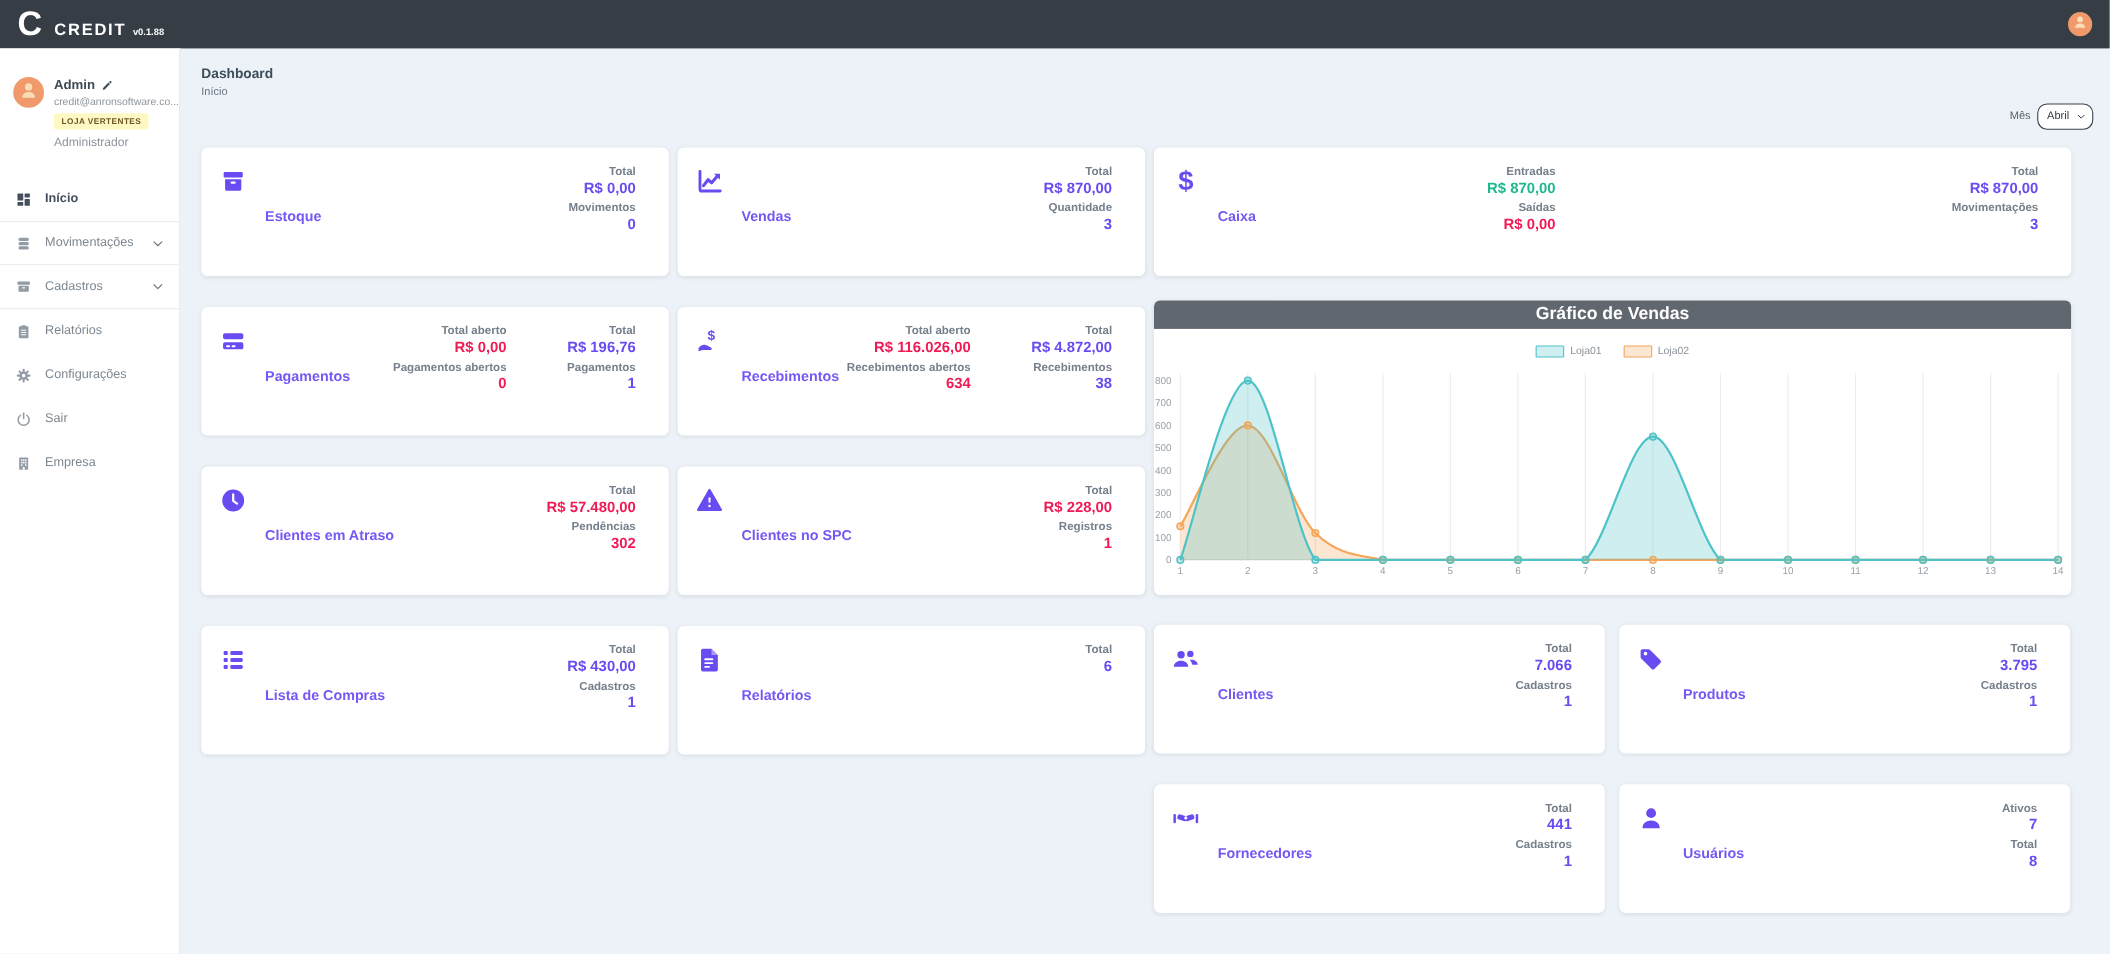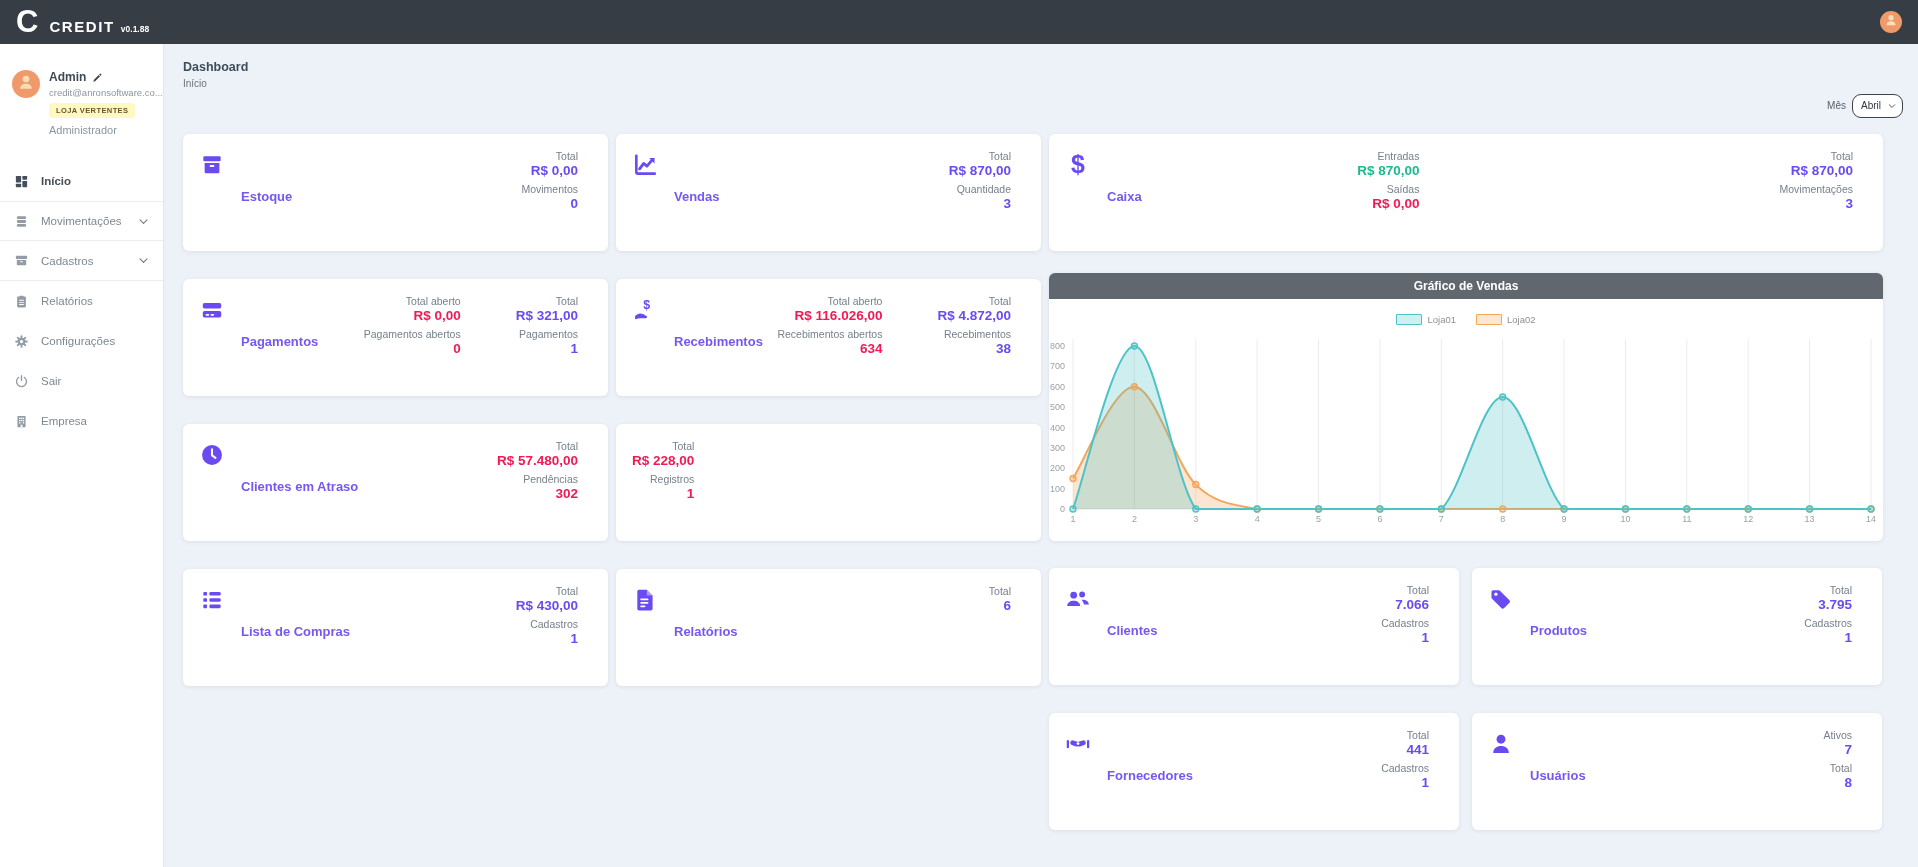--- a/index.html
+++ b/index.html
@@ -60,28 +60,28 @@
   
   .card { background:#fff; border-radius:6px; box-shadow:0 1px 4px rgba(30,40,60,.09);
           padding:14px 16px; display:flex; justify-content:space-between; cursor:pointer; }
   .card-left { display:flex; flex-direction:column; }
   .card-icon { width:26px; height:26px; color:#6a4af1; margin-top:4px; }
   .card-icon svg { width:26px; height:26px; }
   .card-title { font-size:13px; font-weight:600; color:#7757f3; margin-top:11px; white-space:nowrap;padding-left:42px; }
   .stats { display:flex; gap:55px; padding-right:14px; }
   [data-name="card-caixa"] .stats { gap:360px; }
   .stat-col { display:flex; flex-direction:column; align-items:flex-end; }
-  .stat-label { font-size:10.5px; color:#76808c; margin-top:2px; white-space:nowrap; }
+  .stat-label { font-size:10.5px; color:#76808c; margin-top:2px; white-space:nowrap;font-weight:bold; }
   .stat-value { font-size:13.5px; font-weight:bold; margin:1px 0 3px 0; white-space:nowrap; }
   .c-accent { color:#6a4af1; } .c-red { color:#f11a54; } .c-green { color:#1eb98f; }
   
   .card-caixa-slot .card { width:834px; height:117px; }
   .chart-card { background:#fff; border-radius:6px; box-shadow:0 1px 4px rgba(30,40,60,.09);
                 height:268px; margin-top:22px; overflow:hidden; }
-  .chart-header { height:26px; background:#61676f; color:#fff; font-size:12px; font-weight:bold;
+  .chart-header { height:26px; background:#61676f; color:#fff; font-size:16px; font-weight:bold;
                   display:flex; align-items:center; justify-content:center; }
   .legend { display:flex; justify-content:center; align-items:center; gap:20px;
             margin-top:14px; height:13px; font-size:9.5px; color:#8a9097; }
   .lg-item { display:inline-flex; align-items:flex-end; cursor:pointer; }
   .lg-box { width:26px; height:11px; border:1.5px solid; margin-right:5px; border-radius:1px; }
   #chart-svg { display:block; width:834px; height:215px; }
   .right-grid { display:flex; flex-wrap:wrap; gap:28px 13px; margin-top:27px; }
   .right-grid .card { width:410px; height:117px; }
 </style>
 </head>
@@ -290,21 +290,21 @@
             </div>
             <div class="stats" data-name="card-stats">
               <div class="stat-col" data-name="stat-column">
                 <div class="stat-label" data-name="stat-label">Total aberto</div>
                 <div class="stat-value c-red" data-name="stat-value">R$ 0,00</div>
                 <div class="stat-label" data-name="stat-label">Pagamentos abertos</div>
                 <div class="stat-value c-red" data-name="stat-value">0</div>
               </div>
               <div class="stat-col" data-name="stat-column">
                 <div class="stat-label" data-name="stat-label">Total</div>
-                <div class="stat-value c-accent" data-name="stat-value">R$ 321,00</div>
+                <div class="stat-value c-accent" data-name="stat-value">R$ 196,76</div>
                 <div class="stat-label" data-name="stat-label">Pagamentos</div>
                 <div class="stat-value c-accent" data-name="stat-value">1</div>
               </div>
             </div>
           </div>
           <div class="card" data-name="card-recebimentos">
             <div class="card-left">
               <div class="card-icon" data-name="hand-dollar-icon"><svg viewBox="0 0 24 24" fill="currentColor">
                   <text x="13.5" y="11" font-size="11.5" font-weight="bold" text-anchor="middle" font-family="Liberation Sans, sans-serif">$</text>
                   <path d="M2.8 17.8c2.3-2.7 4.8-3.3 7.3-2l3.3 1.8c1 .5.5 1.9-.5 1.9H8.1c-1.9 0-3.4.3-5.3 1.1z"></path>
@@ -337,20 +337,28 @@
             <div class="stats" data-name="card-stats">
               <div class="stat-col" data-name="stat-column">
                 <div class="stat-label" data-name="stat-label">Total</div>
                 <div class="stat-value c-red" data-name="stat-value">R$ 57.480,00</div>
                 <div class="stat-label" data-name="stat-label">Pendências</div>
                 <div class="stat-value c-red" data-name="stat-value">302</div>
               </div>
             </div>
           </div>
           <div class="card" data-name="card-clientes-no-spc">
+            <div class="card-left">
+              <div class="card-icon" data-name="warning-icon"><svg viewBox="0 0 24 24" fill="currentColor">
+                  <path d="M12 3.2 21.5 19.8H2.5z" stroke="currentColor" stroke-width="2" stroke-linejoin="round"></path>
+                  <rect x="11.15" y="9.2" width="1.7" height="4.6" rx=".85" fill="#fff"></rect>
+                  <circle cx="12" cy="16.6" r="1.05" fill="#fff"></circle>
+                </svg></div>
+              <div class="card-title" data-name="card-title">Clientes no SPC</div>
+            </div>
             <div class="stats" data-name="card-stats">
               <div class="stat-col" data-name="stat-column">
                 <div class="stat-label" data-name="stat-label">Total</div>
                 <div class="stat-value c-red" data-name="stat-value">R$ 228,00</div>
                 <div class="stat-label" data-name="stat-label">Registros</div>
                 <div class="stat-value c-red" data-name="stat-value">1</div>
               </div>
             </div>
           </div>
           <div class="card" data-name="card-lista-de-compras">

